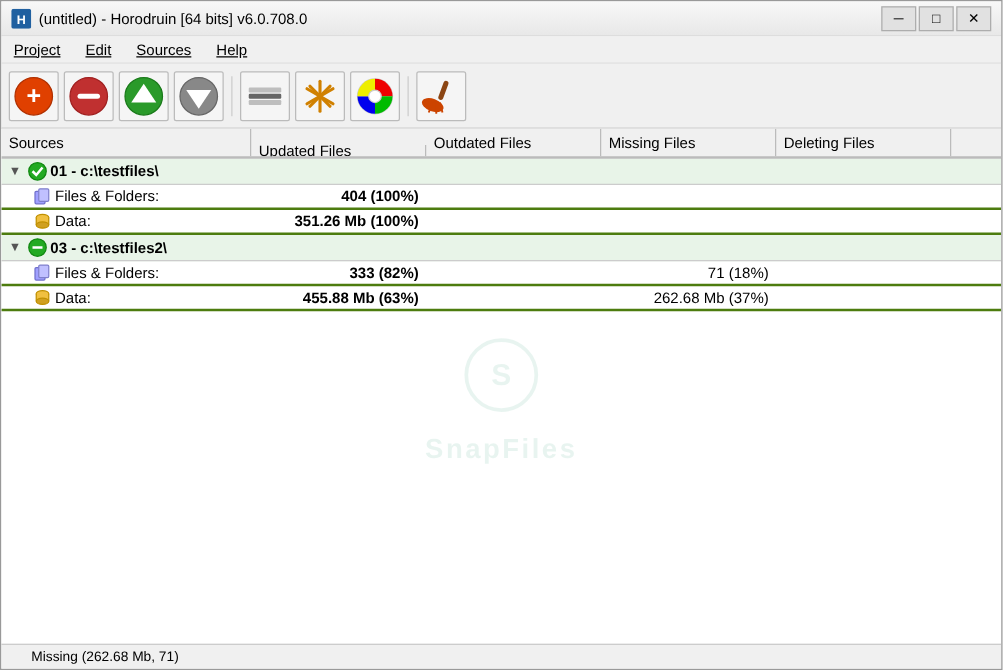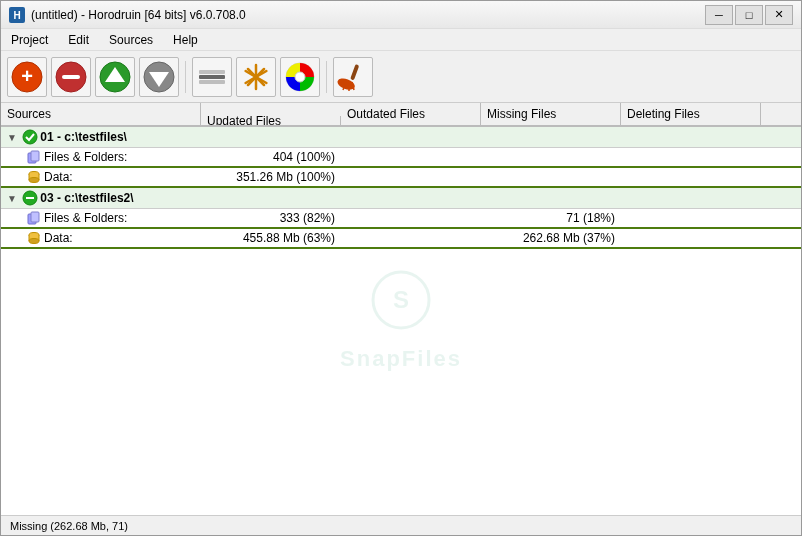--- a/index.html
+++ b/index.html
@@ -59,20 +59,21 @@
       align-items: center;
       padding: 2px 4px;
       gap: 8px;
       height: 22px;
       border-bottom: 1px solid #ddd;
     }
     .menu-item {
       padding: 2px 6px;
       cursor: pointer;
       font-size: 12px;
+      text-decoration: underline;
     }
 
     
     #toolbar {
       background: #f0f0f0;
       display: flex;
       align-items: center;
       padding: 4px 6px;
       gap: 4px;
       height: 52px;
@@ -151,21 +152,21 @@
 
     .cell {
       display: flex;
       align-items: center;
       padding: 2px 6px;
       white-space: nowrap;
       overflow: hidden;
       font-size: 12px;
     }
     .cell-sources { width: 200px; flex-shrink: 0; }
-    .cell-updated { width: 140px; flex-shrink: 0; text-align: right; justify-content: flex-end; }
+    .cell-updated { width: 140px; flex-shrink: 0; text-align: right; justify-content: flex-end; font-weight: bold; }
     .cell-outdated { width: 140px; flex-shrink: 0; text-align: right; justify-content: flex-end; }
     .cell-missing { width: 140px; flex-shrink: 0; text-align: left; justify-content: flex-end; }
     .cell-deleting { width: 140px; flex-shrink: 0; text-align: right; justify-content: flex-end; }
 
     .tree-indent { display: inline-flex; align-items: center; gap: 2px; }
 
     
     #watermark {
       position: absolute;
       top: 50%;
@@ -178,21 +179,21 @@
       gap: 4px;
       pointer-events: none;
     }
     #watermark .wm-icon { font-size: 50px; color: #4aaa88; }
     #watermark .wm-text { font-size: 22px; color: #4aaa88; font-weight: bold; letter-spacing: 2px; }
 
     
     #status-bar {
       background: #f0f0f0;
       border-top: 1px solid #ccc;
-      padding: 2px 9px;
+      padding: 2px 24px;
       font-size: 11px;
       height: 20px;
       display: flex;
       align-items: center;
     }
   </style>
 </head>
 <body>
 
 <div id="title-bar">

